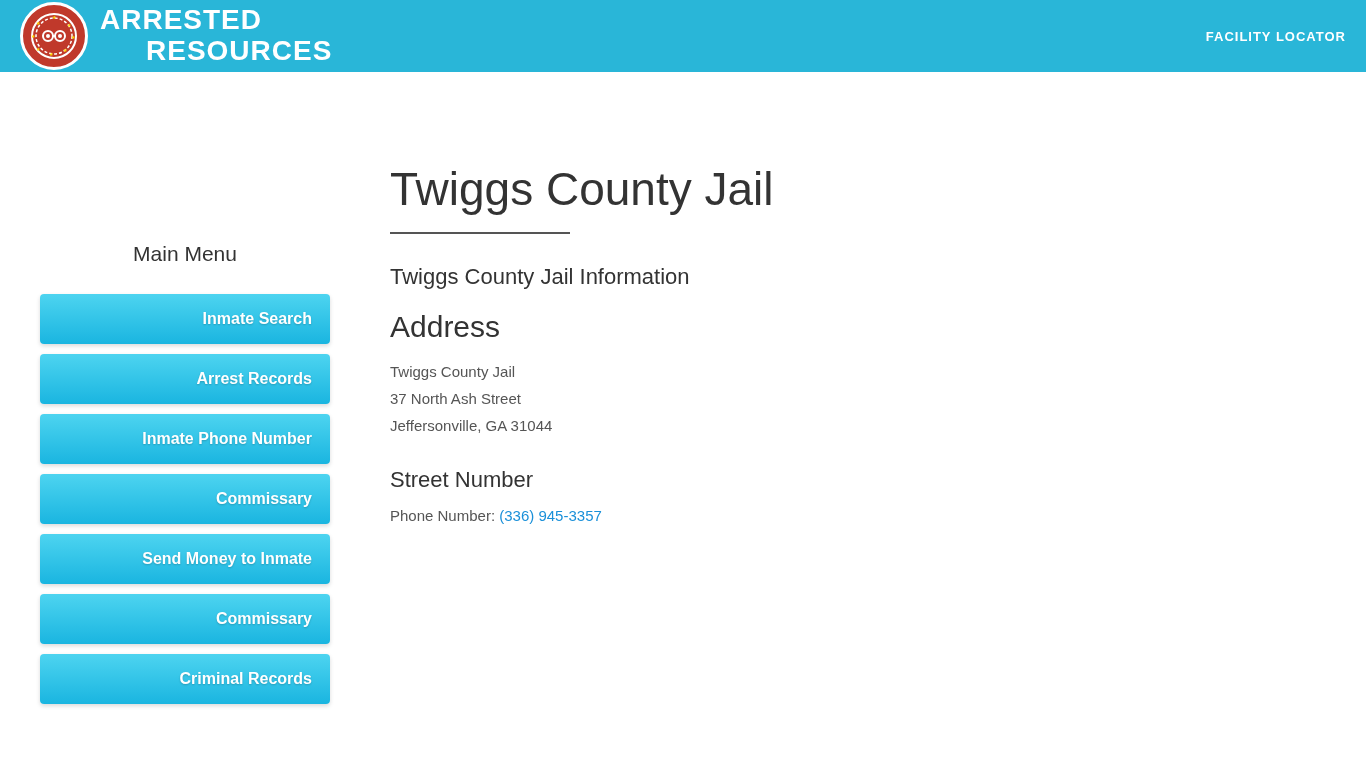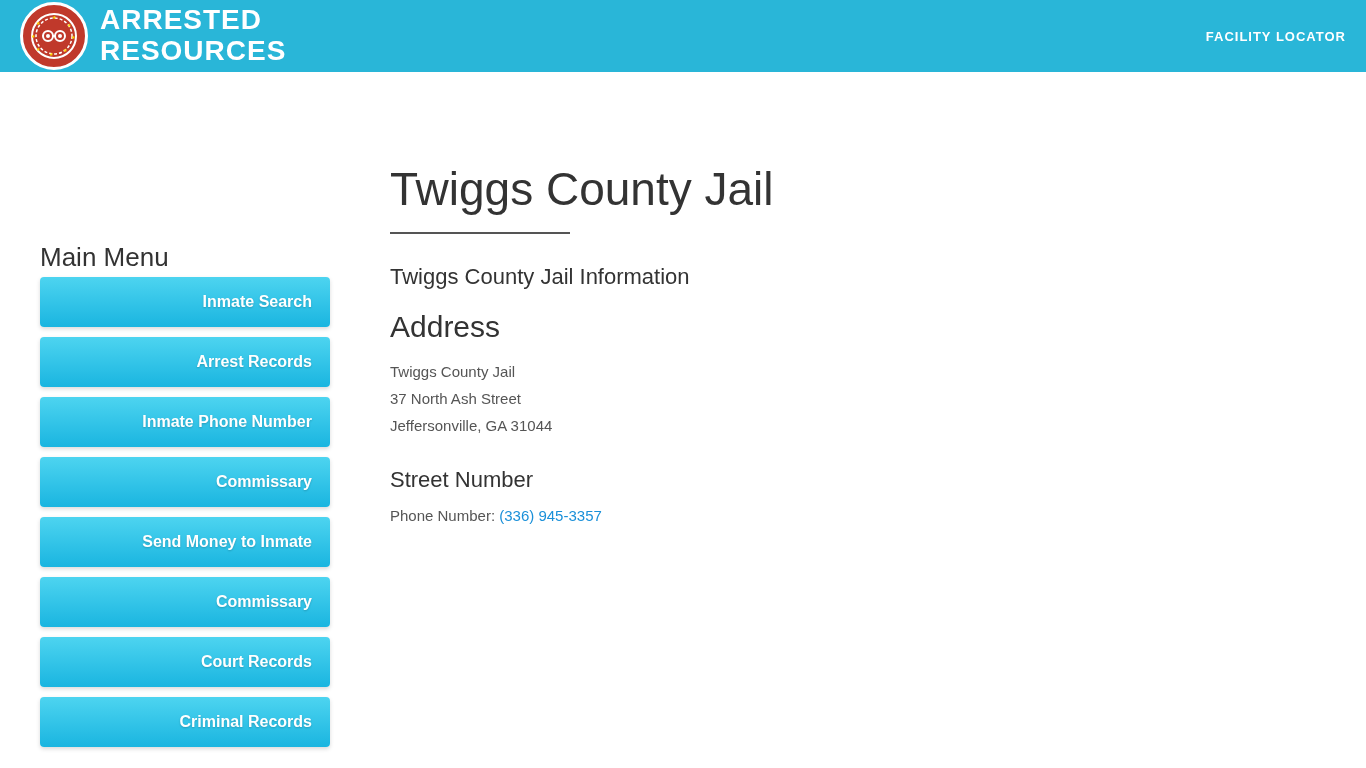--- a/index.html
+++ b/index.html
@@ -50,20 +50,21 @@
       line-height: 1.1;
       text-transform: uppercase;
     }
     .logo-text-bottom {
       font-size: 28px;
       font-weight: 900;
       color: #fff;
       letter-spacing: 1px;
       line-height: 1.1;
       text-transform: uppercase;
+      margin-left: 46px;
     }
     .header-nav {
       font-size: 13px;
       color: #fff;
       letter-spacing: 1px;
       font-weight: 600;
       text-transform: uppercase;
       cursor: pointer;
     }
 
@@ -76,24 +77,25 @@
       gap: 60px;
     }
 
     
     .sidebar {
       width: 290px;
       flex-shrink: 0;
       padding-top: 110px;
     }
     .sidebar-title {
-      font-size: 26px;
-      font-weight: 400;
-      color: #333;
-      margin-bottom: 4px;
+      font-size: 21px;
+      font-weight: 400;
+      color: #333;
+      margin-bottom: 28px;
+      text-align: center;
     }
     .menu-btn {
       display: block;
       width: 100%;
       padding: 16px 18px;
       margin-bottom: 10px;
       background: linear-gradient(to bottom, #4dd4f0, #1ab5e0);
       color: #fff;
       font-size: 16px;
       font-weight: 700;
@@ -199,21 +201,20 @@
   <aside class="sidebar">
     <h2 class="sidebar-title">Main Menu</h2>
     <div id="menu-list">
 
     <button class="menu-btn">Inmate Search</button>
         <button class="menu-btn">Arrest Records</button>
         <button class="menu-btn">Inmate Phone Number</button>
         <button class="menu-btn">Commissary</button>
         <button class="menu-btn">Send Money to Inmate</button>
         <button class="menu-btn">Commissary</button>
-        <button class="menu-btn">Court Records</button>
         <button class="menu-btn">Criminal Records</button>
       </div>
   </aside>
 
   <main class="content">
     <h1 class="page-title">Twiggs County Jail</h1>
     <hr class="title-divider">
 
     <h2 class="section-info-title">Twiggs County Jail Information</h2>
 

